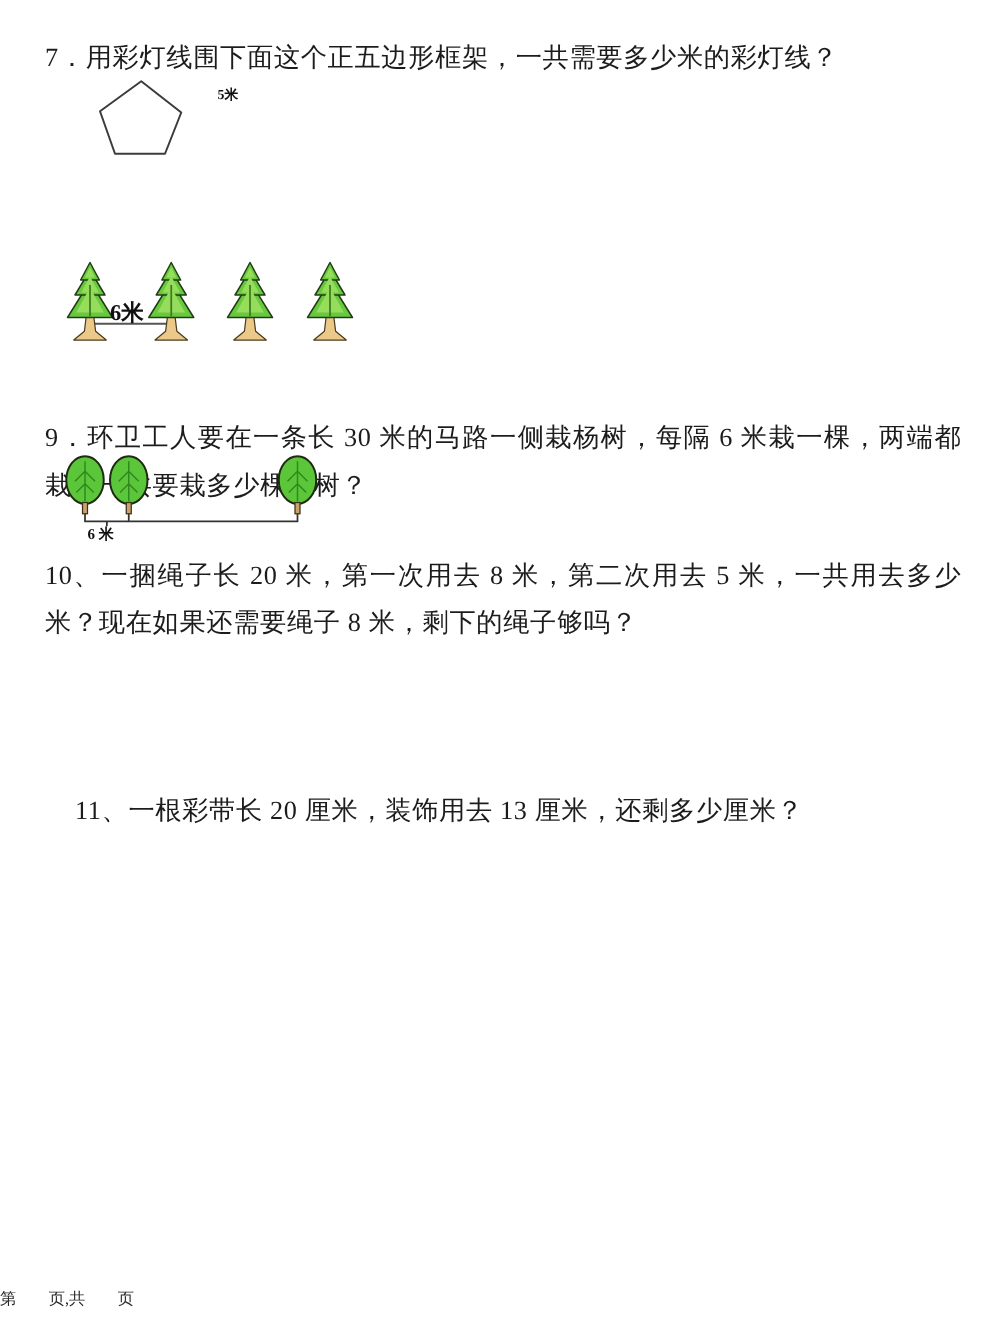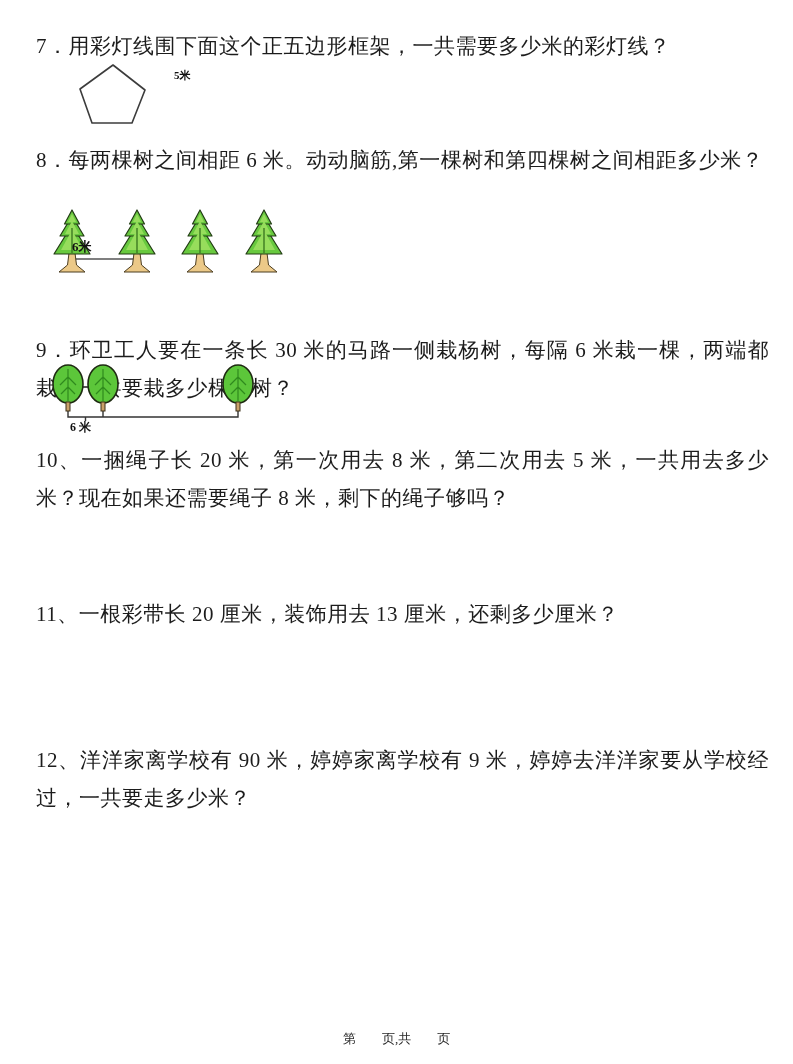--- a/index.html
+++ b/index.html
@@ -27,46 +27,45 @@
     text-align: justify;
     text-justify: inter-character;
     line-break: loose;
     color: #1c1c1c;
     letter-spacing: 0.5px;
   }
   .q7-text  { top: 27px; }
   .q8-text  { top: 141px; }
   .q9-text  { top: 291px; margin-top: 40px; }
   .q10-text { top: 441px; }
-  .q11-text { top: 595px; }
+  .q11-text { top: 629px; margin-left: 24px; }
   .q12-text { top: 741px; }
   .q13-text { top: 896px; }
 
   .fig { position: absolute; }
   .fig-pentagon   { left: 73px;  top: 62px; }
   .fig-pines      { left: 46px;  top: 207px; }
   .fig-poplars    { left: 50px;  top: 363px; }
 
   .fig-label {
     position: absolute;
     font-family: "Liberation Serif", "DejaVu Serif", serif;
     font-weight: bold;
     color: #111111;
     white-space: nowrap;
   }
   .pentagon-label { left: 134px; top: 68px;  font-size: 11px; margin-left: 40px; }
-  .pine-gap-label { left: 72px;  top: 238px; font-size: 13px; }
+  .pine-gap-label { left: 88px;  top: 238px; font-size: 18px; }
   .poplar-gap-label { left: 70px; top: 419px; font-size: 12px; }
 
   .footer {
     position: absolute;
     left: 0;
     top: 1030px;
     width: 100%;
-    text-align: center;
     font-size: 13px;
     color: #2a2a2a;
     font-family: "Liberation Serif", "DejaVu Serif", serif;
   }
 </style>
 </head>
 <body>
 
 <div class="page">
 
@@ -91,21 +90,20 @@
   </svg>
 
   <p class="qtext q7-text">7．用彩灯线围下面这个正五边形框架，一共需要多少米的彩灯线？</p>
   <div class="fig fig-pentagon">
     <svg width="100" height="68" viewBox="0 0 100 68">
       <polygon points="40,3 72,28 59,61 19,61 7,27" fill="#ffffff" stroke="#3c3c3c" stroke-width="1.6" stroke-linejoin="round"></polygon>
     </svg>
   </div>
   <span class="fig-label pentagon-label">5米</span>
 
-  <p class="qtext q8-text">8．每两棵树之间相距 6 米。动动脑筋,第一棵树和第四棵树之间相距多少米？</p>
   <div class="fig fig-pines">
     <svg width="250" height="70" viewBox="0 0 250 70">
       <line x1="26" y1="52" x2="91" y2="52" stroke="#555555" stroke-width="1.6"></line>
       <use href="#pine-tree" x="0" y="1"></use>
       <use href="#pine-tree" x="65" y="1"></use>
       <use href="#pine-tree" x="128" y="1"></use>
       <use href="#pine-tree" x="192" y="1"></use>
     </svg>
   </div>
   <span class="fig-label pine-gap-label">6米</span>
@@ -118,20 +116,19 @@
       <use href="#poplar-tree" x="33" y="0"></use>
       <use href="#poplar-tree" x="168" y="0"></use>
     </svg>
   </div>
   <span class="fig-label poplar-gap-label">6 米</span>
 
   <p class="qtext q10-text">10、一捆绳子长 20 米，第一次用去 8 米，第二次用去 5 米，一共用去多少米？现在如果还需要绳子 8 米，剩下的绳子够吗？</p>
 
   <p class="qtext q11-text">11、一根彩带长 20 厘米，装饰用去 13 厘米，还剩多少厘米？</p>
 
-  <p class="qtext q12-text">12、洋洋家离学校有 90 米，婷婷家离学校有 9 米，婷婷去洋洋家要从学校经过，一共要走多少米？</p>
 
 
   <div class="footer">
     <span>第　　页,共　　页</span>
   </div>
 
 </div>
 
 </body></html>

